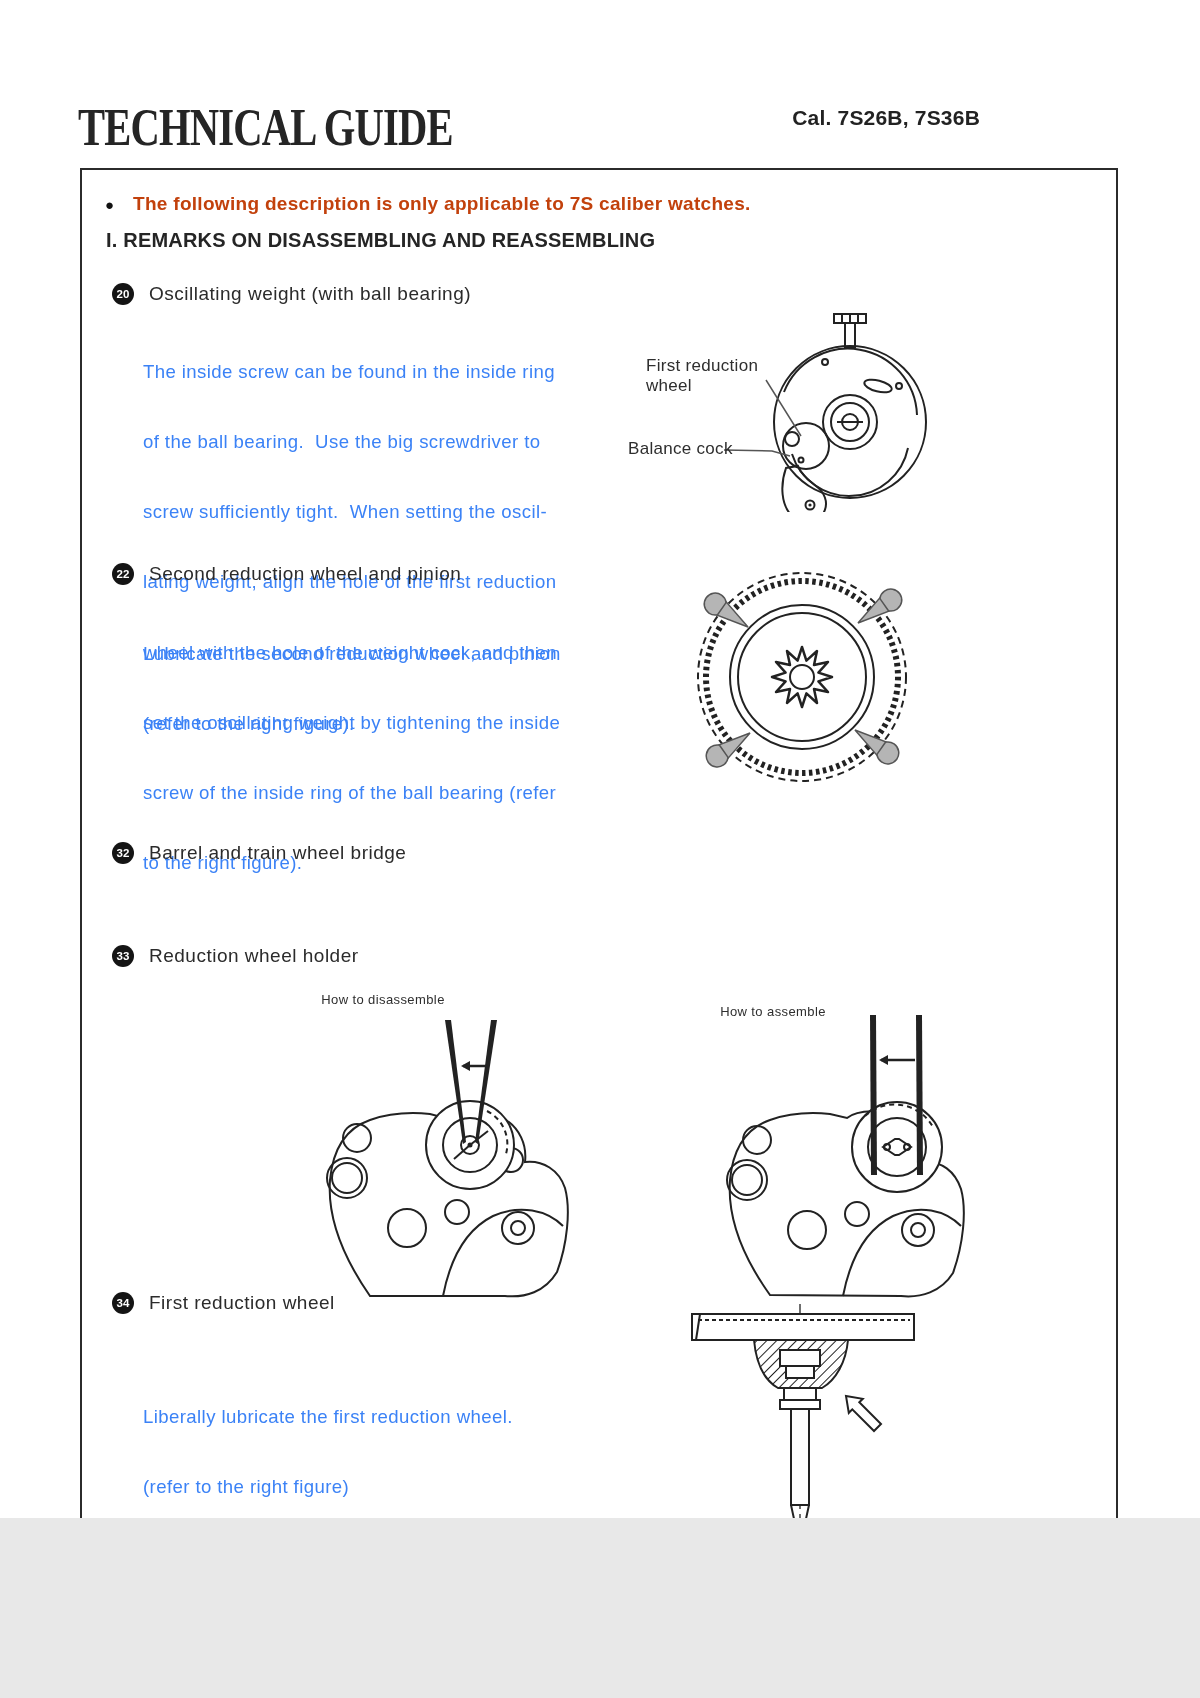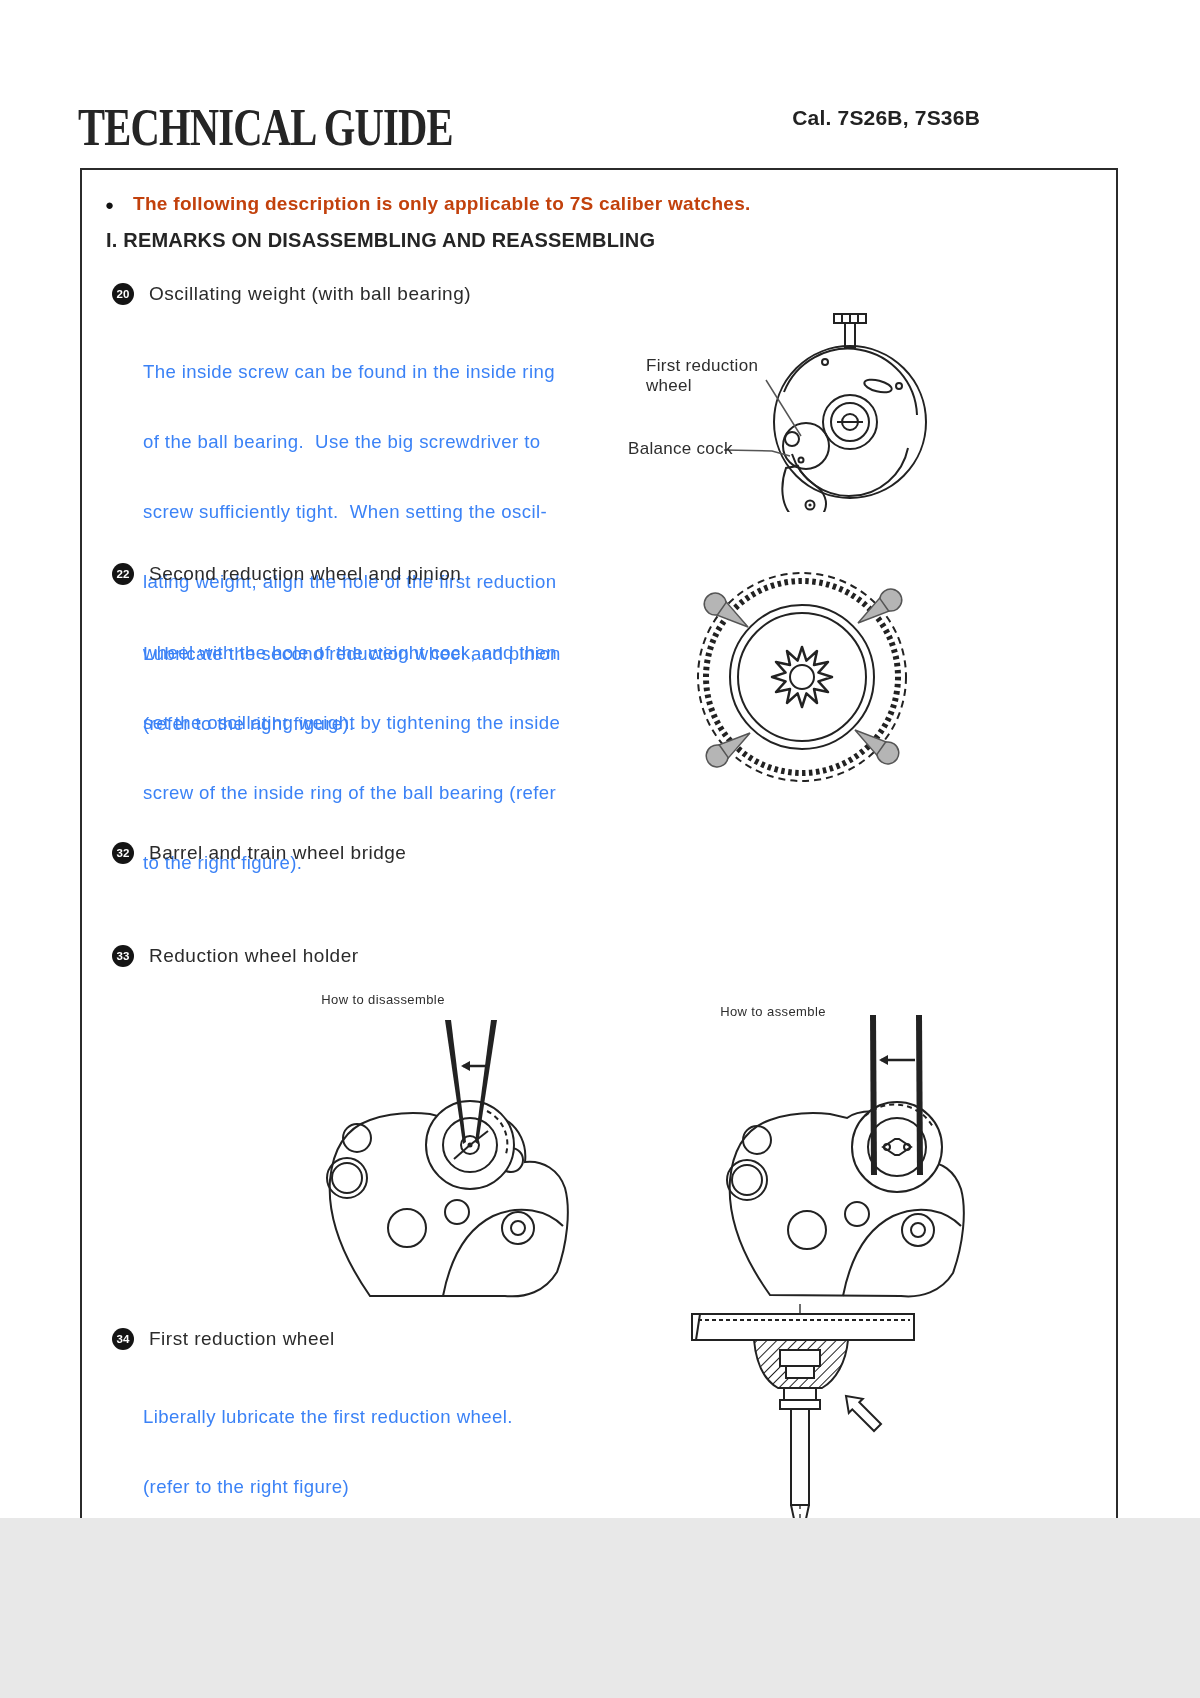--- a/index.html
+++ b/index.html
@@ -210,21 +210,21 @@
     <circle cx="242" cy="132" r="3" class="ln"></circle>
 
     <g>
       <path d="M205,0 L211,0 L212,160 L206,160 Z" fill="#222"></path>
       <path d="M251,0 L257,0 L258,160 L252,160 Z" fill="#222"></path>
       <line x1="250" y1="45" x2="216" y2="45" stroke="#222" stroke-width="2.5"></line>
       <polygon points="214,45 223,40 223,50" fill="#222"></polygon>
     </g>
   </svg>
 
-  <div class="abs item-head" style="left:112px;top:1328px;">
+  <div class="abs item-head" style="left:112px;top:1292px;">
     <span class="circ">34</span>
     <span>First reduction wheel</span>
   </div>
   <div class="abs body-text" style="left:143px;top:1358px;">
     <div>Liberally lubricate the first reduction wheel.</div>
     <div>(refer to the right figure)</div>
   </div>
 
   <svg class="abs" style="left:678px;top:1300px;" width="260" height="250" viewBox="0 0 260 250">
     <defs>

